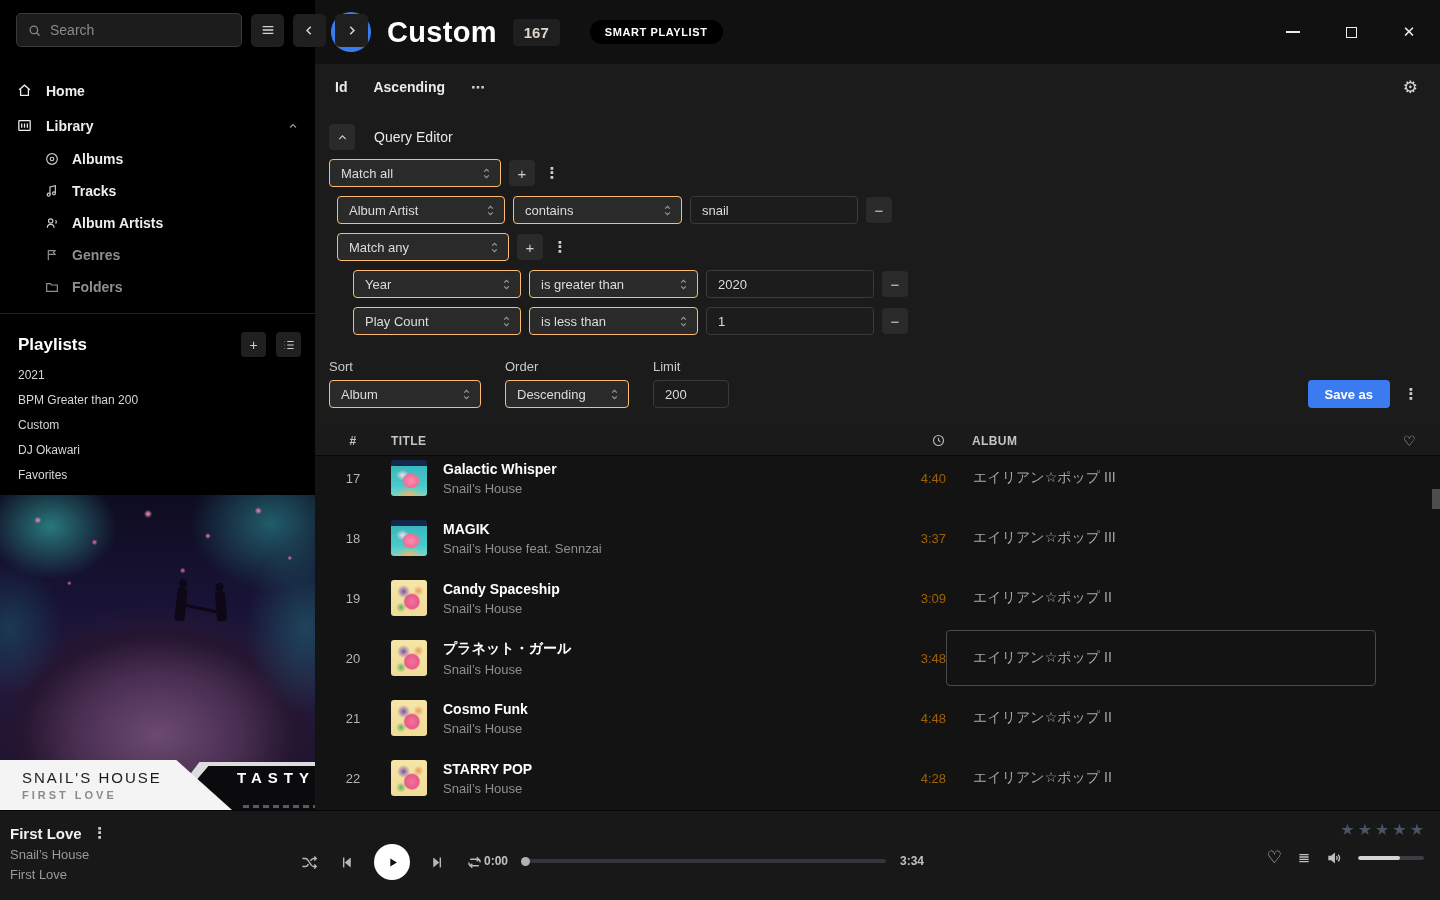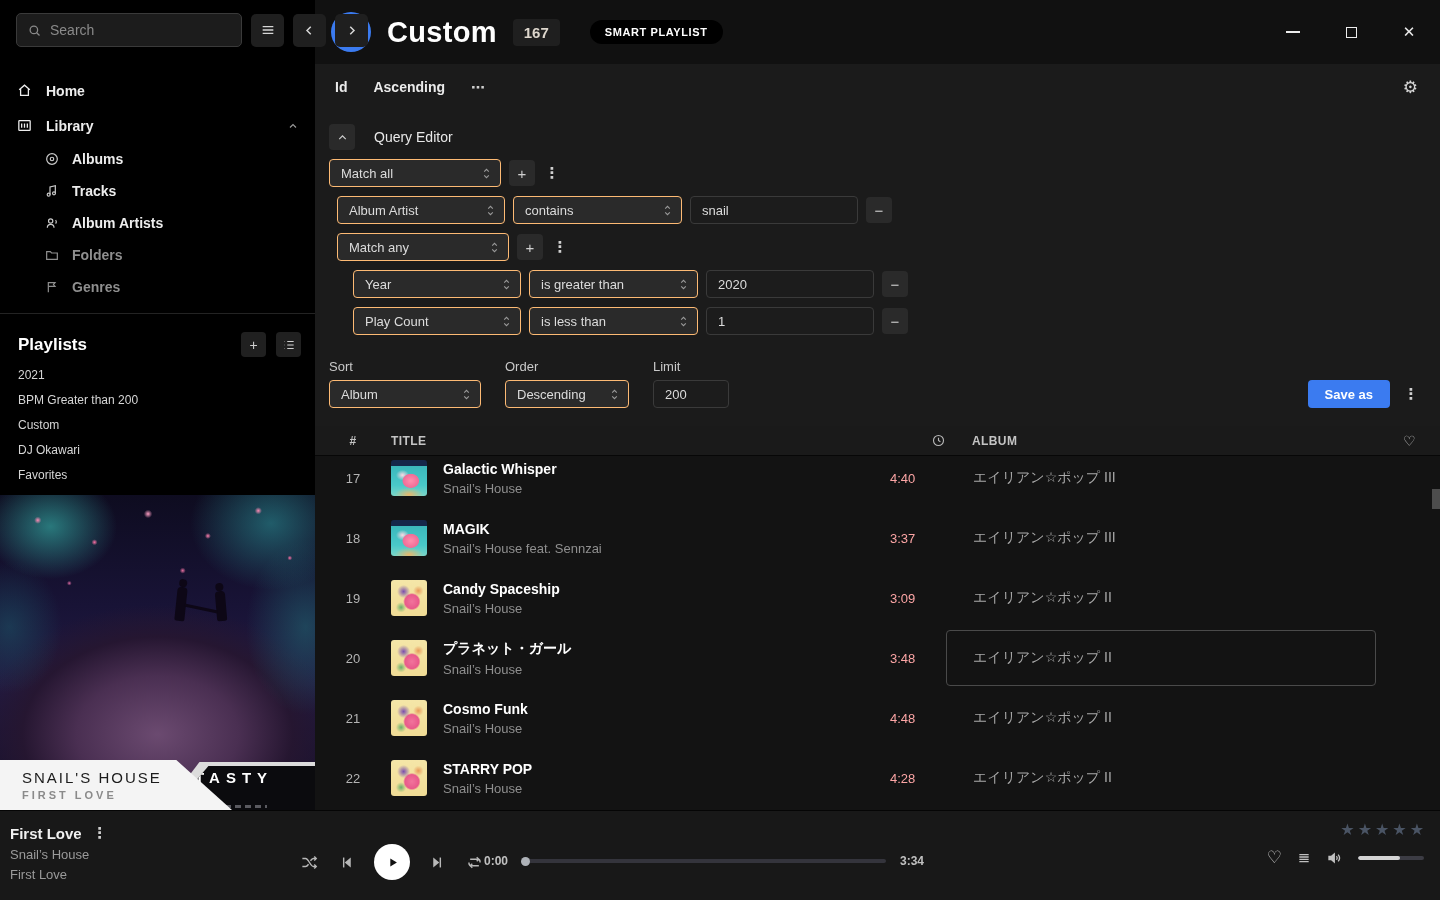--- a/index.html
+++ b/index.html
@@ -53,21 +53,21 @@
       radial-gradient(4px 4px at 22% 28%, #d868a0, transparent 60%); }
   .fig { position:absolute; width:10px; height:34px; background:#0d0716; border-radius:4px 4px 2px 2px; }
   .fig::before { content:""; position:absolute; top:-8px; left:1px; width:8px; height:8px; border-radius:50%; background:#0d0716; }
   .fig1 { left:176px; top:92px; transform:rotate(6deg); }
   .fig2 { left:216px; top:96px; height:30px; transform:rotate(-5deg); }
   .arms { position:absolute; left:184px; top:112px; width:34px; height:3px; background:#0d0716; transform:rotate(12deg); }
   .banner-edge { position:absolute; right:0; bottom:0; width:152px; height:48px; background:#dcdcdc;
     clip-path:polygon(24% 0,100% 0,100% 100%,0 100%); }
   .banner-black { position:absolute; right:0; bottom:0; width:144px; height:44px; background:#0b0b0e;
     clip-path:polygon(26% 0,100% 0,100% 100%,0 100%);
-    display:flex; flex-direction:column; align-items:flex-start; justify-content:center; padding-left:24px;gap:16px; }
+    display:flex; flex-direction:column; align-items:flex-end; justify-content:center; padding-left:24px;gap:16px; }
   .tasty { color:#fff; font-size:15px; letter-spacing:6px; font-weight:600; }
   .tasty-sub { margin-top:3px; width:72px; height:3px;
     background:repeating-linear-gradient(90deg,#5a5a60 0 6px,transparent 6px 10px); }
   .banner-white { position:absolute; left:0; bottom:0; width:232px; height:50px; background:#f4f4f4;
     clip-path:polygon(0 0,76% 0,100% 100%,0 100%);
     display:flex; flex-direction:column; justify-content:center; gap:3px; padding-left:22px; }
   .bw-artist { font-weight:400; letter-spacing:2px; font-size:15px; color:#1b1b1b; }
   .bw-title { font-size:11px; letter-spacing:3px; color:#8a8a8a; font-weight:700; }
 
   
@@ -135,21 +135,21 @@
       linear-gradient(180deg, #15274a 0%, #15274a 18%, #3cb8bc 18%, #49c9c9 70%, #7cd6c8 100%); }
   .thumb.cream { background:
       radial-gradient(10px 10px at 35% 32%, #7a4fae, transparent 65%),
       radial-gradient(14px 14px at 58% 60%, #f2739c 0%, #e85a8a 50%, transparent 62%),
       radial-gradient(8px 8px at 76% 30%, #e89a5a, transparent 65%),
       radial-gradient(8px 8px at 28% 76%, #67b06a, transparent 65%),
       linear-gradient(180deg, #f5e6a8, #f0dc96); }
   .cell-main { flex:1; min-width:0; padding-left:16px; display:flex; flex-direction:column; gap:4px; }
   .t-title { font-size:14px; font-weight:700; color:#fff; }
   .t-artist { font-size:13px; color:#8f8f8f; }
-  .cell-dur { width:56px; color:#fca5a5; font-size:13px; flex:none; }
+  .cell-dur { width:56px; text-align:right; color:#a16207; font-size:13px; flex:none; }
   .cell-album { width:430px; height:56px; padding-left:26px; display:flex; align-items:center;
     color:#a8a8a8; font-size:14px; flex:none; border:1px solid transparent; border-radius:4px; }
   .cell-album.focused { border-color:#4a4a4a; }
   .cell-fav { width:40px; flex:none; }
   .scroll-thumb { position:absolute; right:0; top:33px; width:8px; height:20px; background:#4d4d4d; }
 
   
   footer { height:90px; flex:none; background:#181818; border-top:1px solid #050505; display:flex; }
   .f-left { width:300px; flex:none; padding:13px 0 0 10px; display:flex; flex-direction:column; gap:5px; }
   .np-title-row { display:flex; align-items:center; gap:9px; }
@@ -261,33 +261,33 @@
                 <circle cx="10" cy="9" r="3.2"></circle>
                 <path d="M5 19c0-3 2.2-5 5-5s5 2 5 5"></path>
                 <path d="M17.5 7.5c1.2 1.6 1.2 4 0 5.6"></path>
               </svg>
           </span>
           <span>Album Artists</span>
         </div>
         <div class="sub-item dim">
           <span class="sicon">
             <svg class="icon-svg" width="16" height="16" viewBox="0 0 24 24" fill="none" stroke="currentColor" stroke-width="1.8">
-                <path d="M4 7h5.5l1.8 2H20v9.5H4z"></path>
-              </svg>
-          </span>
-          <span>Folders</span>
+                <path d="M6.5 20V4.5"></path>
+                <path d="M6.5 5.5h10l-2.3 2.8 2.3 2.7h-10"></path>
+              </svg>
+          </span>
+          <span>Genres</span>
         </div>
         <div class="sub-item dim">
           <span class="sicon">
             <svg class="icon-svg" width="16" height="16" viewBox="0 0 24 24" fill="none" stroke="currentColor" stroke-width="1.8">
-                <path d="M6.5 20V4.5"></path>
-                <path d="M6.5 5.5h10l-2.3 2.8 2.3 2.7h-10"></path>
-              </svg>
-          </span>
-          <span>Genres</span>
+                <path d="M4 7h5.5l1.8 2H20v9.5H4z"></path>
+              </svg>
+          </span>
+          <span>Folders</span>
         </div>
       </div>
 
       <div class="playlists-head">
         <span class="pl-title">Playlists</span>
         <div class="pl-btns">
           <div class="mini-btn">
             <span>+</span>
           </div>
           <div class="mini-btn">

